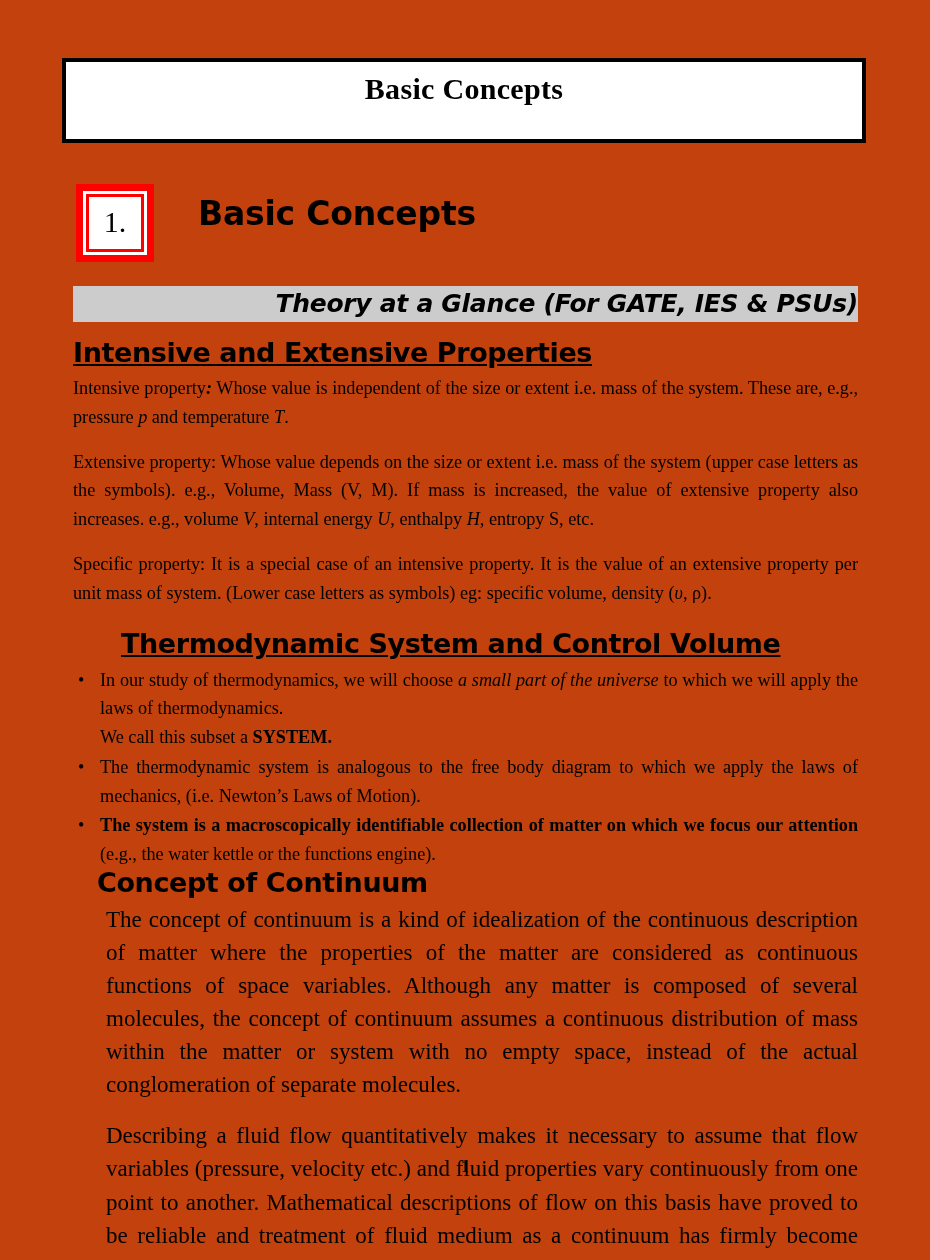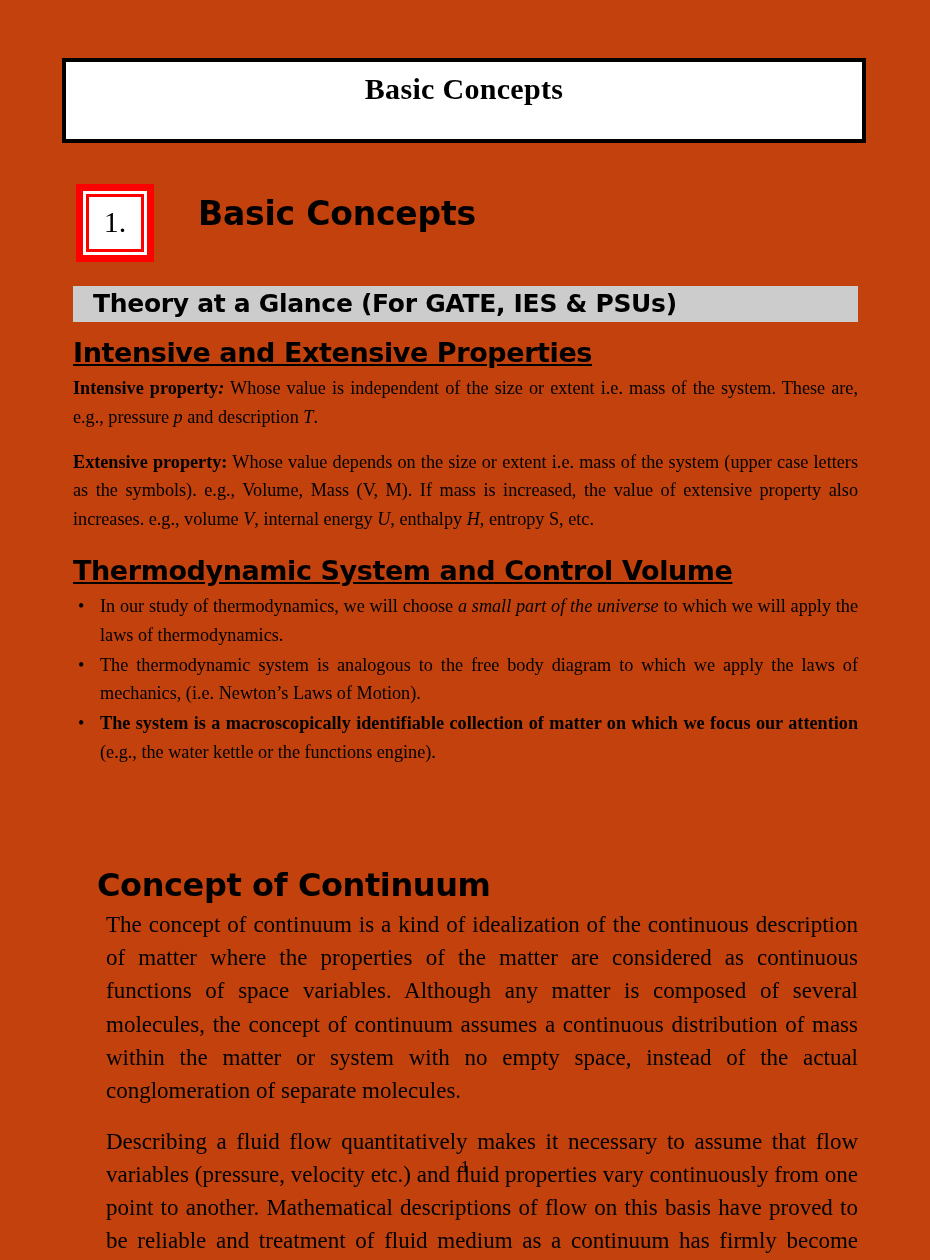--- a/index.html
+++ b/index.html
@@ -99,23 +99,24 @@
     top: 286px;
     width: 785px;
     height: 36px;
     background: #cccccc;
   }
   .banner-text {
     font-family: "DejaVu Sans", "Liberation Sans", sans-serif;
     font-weight: bold;
     font-size: 25px;
     line-height: 36px;
-    text-align: left;
+    text-align: right;
     letter-spacing: -0.3px;
     padding-left: 20px;
+    font-style: italic;
   }
 
   
   .content {
     position: absolute;
     left: 73px;
     top: 338px;
     width: 785px;
   }
 
@@ -130,21 +131,21 @@
   }
 
   p.para {
     font-size: 18.2px;
     line-height: 1.58;
     margin: 0 0 16px 0;
     text-align: justify;
     text-justify: inter-word;
   }
 
-  .lead { font-weight: bold; }
+  .lead { font-weight: normal; }
   .lead-italic { font-weight: bold; font-style: italic; }
   em.var { font-style: italic; }
   .bold { font-weight: bold; }
   em.phrase { font-style: italic; }
 
   
   ul.bullets {
     list-style: none;
     margin: 0;
     padding: 0;
@@ -172,21 +173,21 @@
   
   .continuum {
     position: absolute;
     left: 97px;
     top: 868px;
     width: 761px;
   }
   .continuum h2 {
     font-family: "DejaVu Sans", "Liberation Sans", sans-serif;
     font-weight: bold;
-    font-size: 32px;
+    font-size: 27px;
     line-height: 1.1;
     margin: 0 0 5px 0;
     letter-spacing: -0.4px;
   }
   .continuum p {
     margin: 0 0 18px 9px;
     font-size: 23px;
     line-height: 1.44;
     text-align: justify;
   }
@@ -225,30 +226,32 @@
   </div>
 
   <div class="banner">
     <div class="banner-text">Theory at a Glance (For GATE, IES &amp; PSUs)</div>
   </div>
 
   <div class="content">
 
     <h2 class="section-heading">Intensive and Extensive Properties</h2>
 
-    <p class="para"><span class="lead">Intensive property</span><span class="lead-italic">:</span><span> Whose value is independent of the size or extent i.e. mass of the system. These are, e.g., pressure </span><em class="var">p</em><span> and description </span><em class="var">T</em><span>.</span></p>
+    <p class="para"><span class="lead">Intensive property</span><span class="lead-italic">:</span><span> Whose value is independent of the size or extent i.e. mass of the system. These are, e.g., pressure </span><em class="var">p</em><span> and temperature </span><em class="var">T</em><span>.</span></p>
 
     <p class="para"><span class="lead">Extensive property:</span><span> Whose value depends on the size or extent i.e. mass of the system (upper case letters as the symbols). e.g., Volume, Mass (V, M). If mass is increased, the value of extensive property also increases. e.g., volume </span><em class="var">V</em><span>, internal energy </span><em class="var">U</em><span>, enthalpy </span><em class="var">H</em><span>, entropy S, etc.</span></p>
 
-
-    <h2 class="section-heading" style="margin-top:22px;">Thermodynamic System and Control Volume</h2>
+    <p class="para"><span class="lead">Specific property:</span><span> It is a special case of an intensive property.  It is the value of an extensive property per unit mass of system. (Lower case letters as symbols) eg: specific volume, density (</span><em class="var">υ</em><span>, ρ).</span></p>
+
+    <h2 class="section-heading" style="margin-top:22px;margin-left:48px;">Thermodynamic System and Control Volume</h2>
 
     <ul class="bullets">
       <li>
         <span class="dot">•</span><span>In our study of thermodynamics, we will choose </span><em class="phrase">a small part of the universe</em><span> to which we will apply the laws of thermodynamics.</span>
+        <span class="subline"><span>We call this subset a </span><span class="bold">SYSTEM.</span></span>
       </li>
       <li>
         <span class="dot">•</span><span>The thermodynamic system is analogous to the free body diagram to which we apply the laws of mechanics, (i.e. Newton’s Laws of Motion).</span>
       </li>
       <li>
         <span class="dot">•</span><span class="bold">The system is a macroscopically identifiable collection of matter on which we focus our attention</span><span> (e.g., the water kettle or the functions engine).</span>
       </li>
     </ul>
 
   </div>

